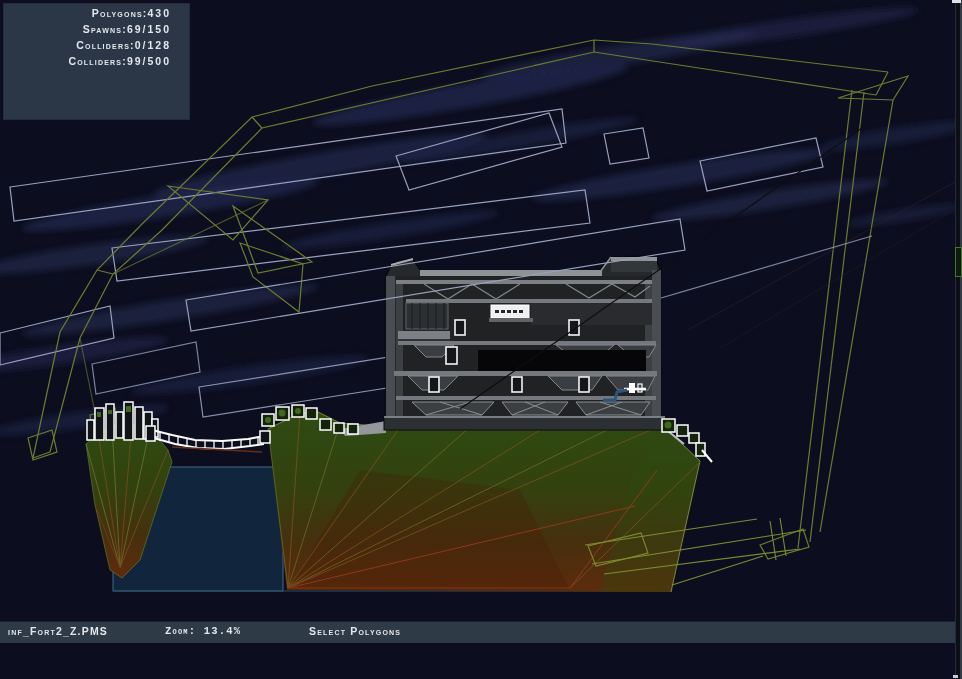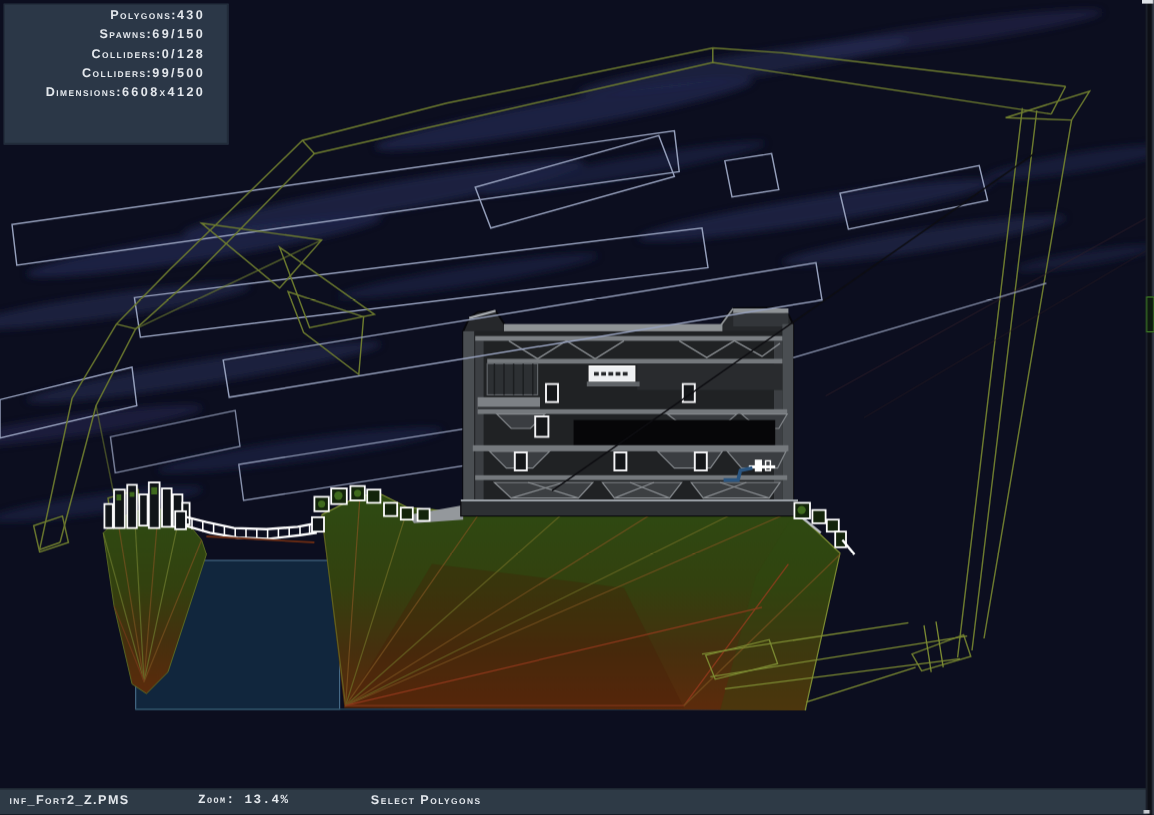--- a/index.html
+++ b/index.html
@@ -23,21 +23,21 @@
     background:#2b3747;
     padding:2px 0 0 0;
     box-shadow:0 0 0 1px #222c3a inset;
   }
   .stats-row{
     display:flex;justify-content:flex-end;align-items:center;
     height:16px;padding:0 19px 0 6px;
   }
   .stats-row .val{letter-spacing:2px;}
   .status-bar{
-    position:absolute;left:0;top:657px;width:955px;height:22px;
+    position:absolute;left:0;top:621px;width:955px;height:22px;
     background:#2e3a46;
     box-shadow:0 1px 0 #1c242e inset;
   }
   .status-item{position:absolute;top:4px;}
   .status-file{left:8px;}
   .status-zoom{left:165px;font-family:Liberation Mono, monospace;}
   .status-tool{left:277px;padding-left:32px;}
   .right-strip{
     position:absolute;left:955px;top:0;width:7px;height:679px;
     background:#0d0f16;border-left:1px solid #262b36;box-sizing:border-box;
@@ -348,24 +348,20 @@
       <span class="px val">69/150</span>
     </div>
     <div class="stats-row">
       <span class="px">Colliders:</span>
       <span class="px val">0/128</span>
     </div>
     <div class="stats-row">
       <span class="px">Colliders:</span>
       <span class="px val">99/500</span>
     </div>
-    <div class="stats-row">
-      <span class="px">Dimensions:</span>
-      <span class="px val">6608x4120</span>
-    </div>
   </div>
 
   <div class="status-bar">
     <span class="px status-item status-file">inf_Fort2_Z.PMS</span>
     <span class="px status-item status-zoom">Zoom: 13.4%</span>
     <span class="px status-item status-tool">Select Polygons</span>
   </div>
 
   <div class="right-strip">
     <div class="edge-line"></div>

